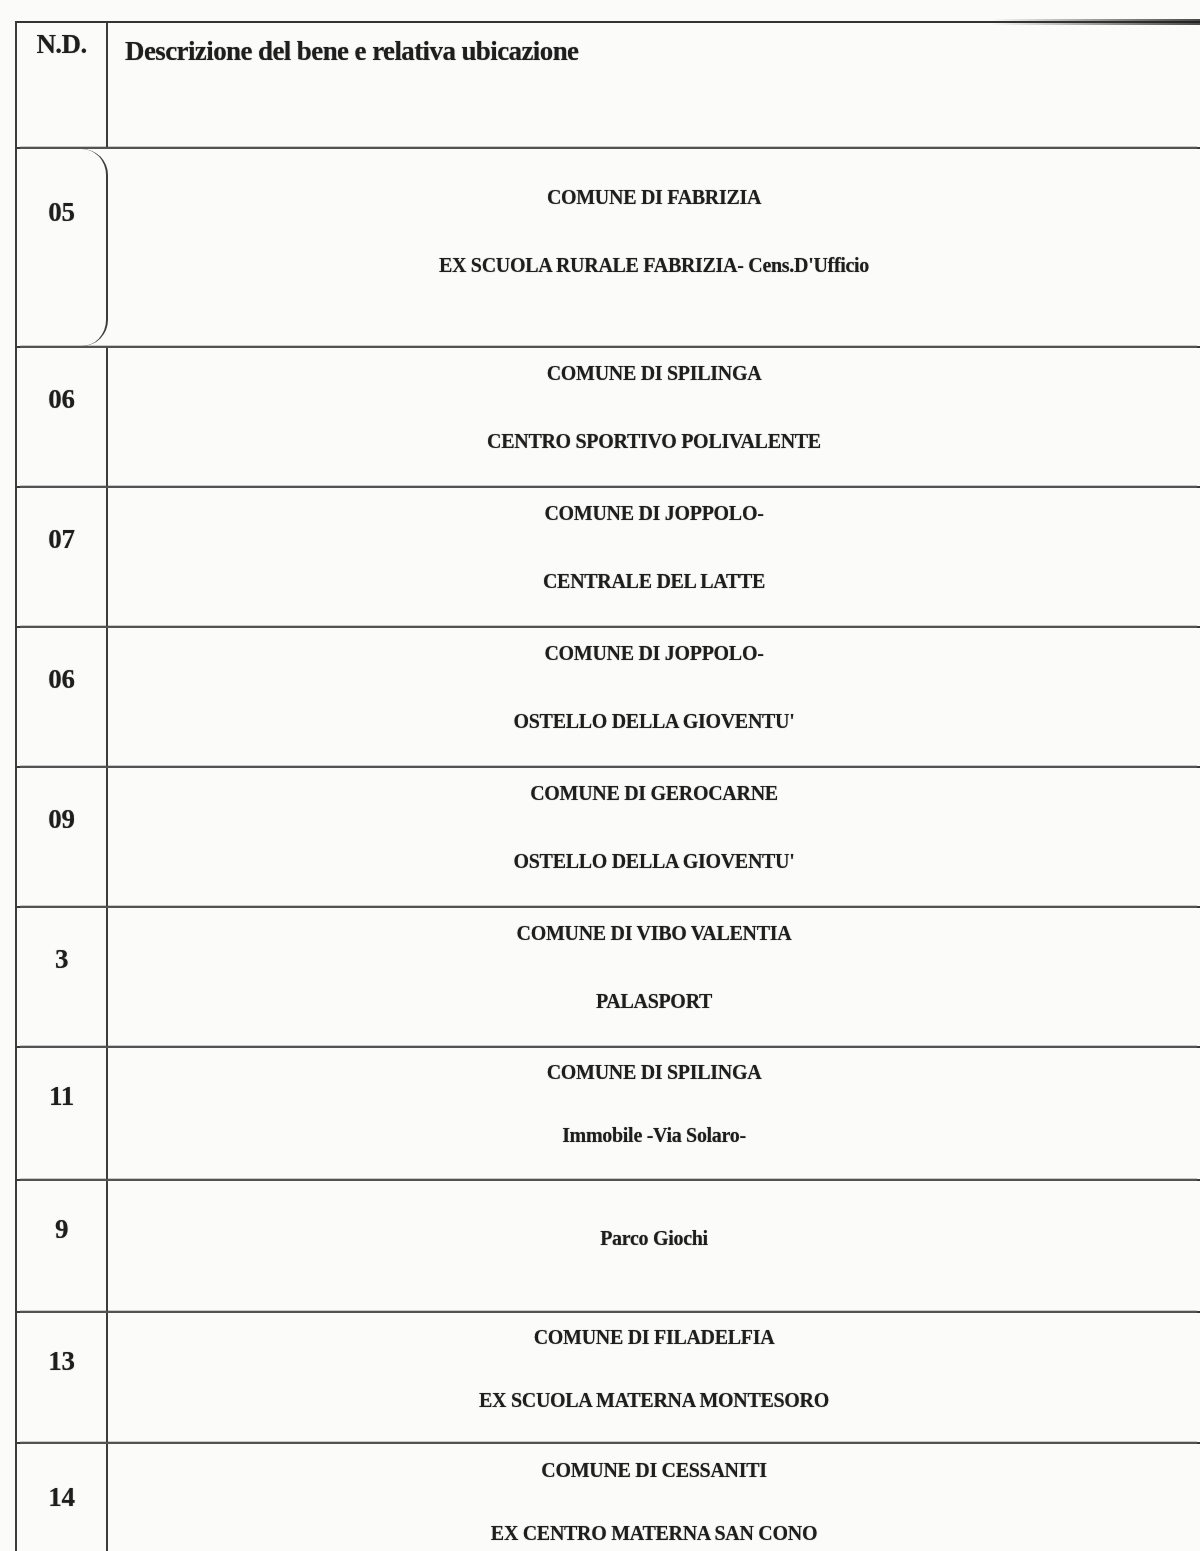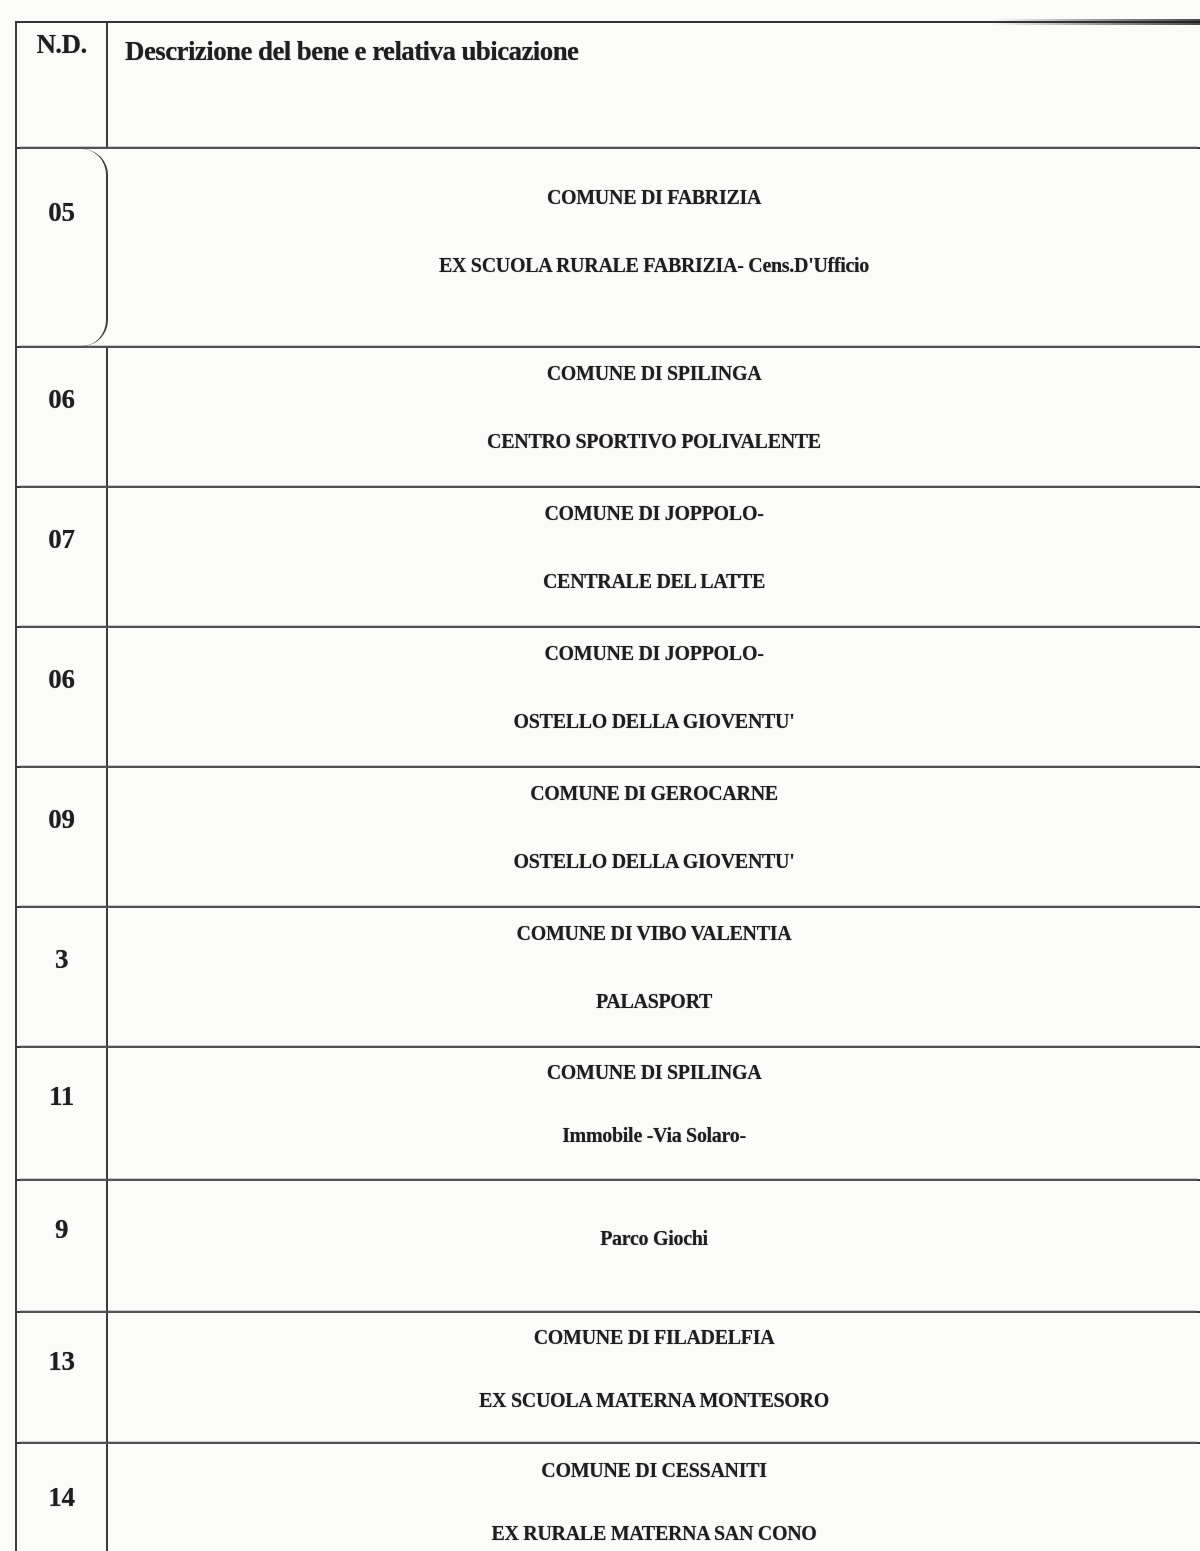--- a/index.html
+++ b/index.html
@@ -204,21 +204,21 @@
         <div class="txt line2">EX SCUOLA MATERNA MONTESORO</div>
       </div>
     </div>
 
     <div class="trow row-last scanline">
       <div class="cell-nd">
         <span class="txt num">14</span>
       </div>
       <div class="cell-desc">
         <div class="txt line1">COMUNE DI CESSANITI</div>
-        <div class="txt line2">EX RURALE MATERNA SAN CONO</div>
+        <div class="txt line2">EX CENTRO MATERNA SAN CONO</div>
       </div>
     </div>
 
   </div>
 
   <div class="artifact-top-right"></div>
 
 </div>
 
 </body></html>

